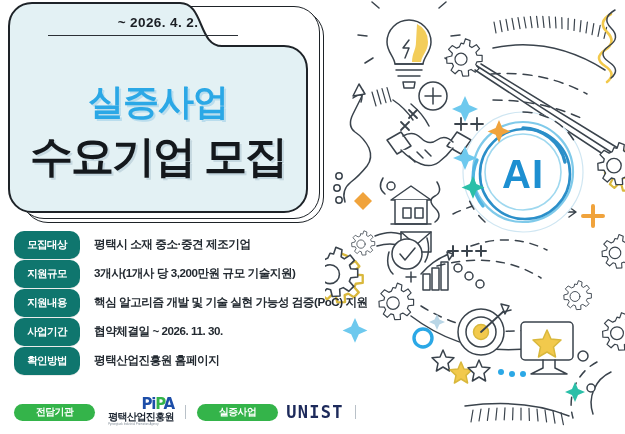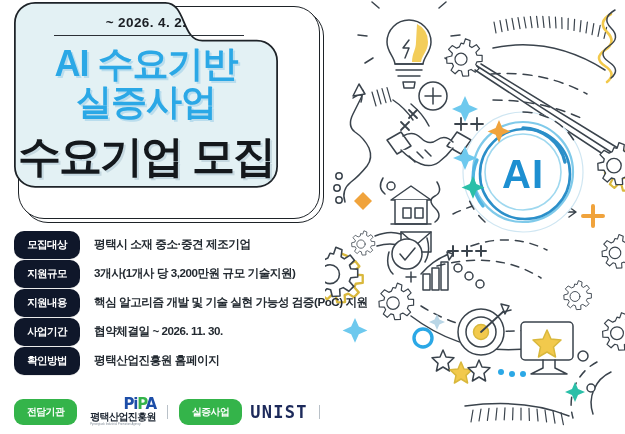--- a/index.html
+++ b/index.html
@@ -14,21 +14,21 @@
   
   .card-shadow{
     position:absolute;left:22px;top:10px;width:300px;height:211px;
     border:1.6px solid #1e2328;border-radius:26px;background:#ffffff;
   }
   .card-shadow2{
     position:absolute;left:18px;top:6px;width:300px;height:211px;
     border:1.6px solid #1e2328;border-radius:26px;background:#ffffff;
   }
   #headcard{
-    position:absolute;left:14px;top:2px;width:264px;height:211px;
+    position:absolute;left:8px;top:2px;width:300px;height:211px;
   }
   #headcard .plate{position:absolute;inset:0;}
   #headcard .content{position:absolute;inset:0;}
   .date-row{
     position:absolute;left:0;right:0;top:11px;text-align:center;
   }
   .date-txt{
     font-size:13.5px;font-weight:700;color:#1a1e23;letter-spacing:.4px;
     font-family:"Liberation Sans",sans-serif;
   }
@@ -49,33 +49,33 @@
     color:#14181c;font-weight:700;font-size:43px;letter-spacing:-2px;
     font-family:"Liberation Sans",sans-serif;
     text-shadow:2px 2px 0 rgba(140,170,185,.35);
   }
 
   
   #info{position:absolute;left:14px;top:230px;width:420px;}
   .irow{display:flex;align-items:center;height:29px;}
   .pill{
     flex:0 0 auto;width:66px;height:28px;border-radius:10px;
-    background:#0f172a;color:#fff;font-size:10.5px;font-weight:700;
+    background:#0f766e;color:#fff;font-size:10.5px;font-weight:700;
     display:flex;align-items:center;justify-content:center;letter-spacing:-.6px;
     box-shadow:0 1px 0 rgba(0,0,0,.08);
   }
   .ival{
     margin-left:14px;font-size:11.6px;font-weight:700;color:#232a31;
     letter-spacing:-.45px;white-space:nowrap;
   }
 
   
   #footer{position:absolute;left:14px;top:399px;display:flex;align-items:center;height:26px;}
   .gpill{
-    height:26px;padding:0 13px;border-radius:9px;background:#34b44a;color:#fff;
+    height:17px;padding:0 22px;border-radius:9px;background:#34b44a;color:#fff;
     font-size:9.8px;font-weight:700;display:flex;align-items:center;letter-spacing:-.5px;
   }
   .pipa{display:flex;align-items:flex-end;margin-left:7px;flex-direction:column;}
   .pipa-mark{
     font-size:15px;font-weight:700;letter-spacing:-1.2px;line-height:1;
     font-family:"DejaVu Sans",sans-serif;
   }
   .pipa-mark .b{color:#1d4ea8;}
   .pipa-mark .g{color:#34b44a;}
   .pipa-ko{
@@ -352,21 +352,20 @@
   <div id="headcard">
     <svg class="plate" viewBox="0 0 300 211" xmlns="http://www.w3.org/2000/svg" preserveAspectRatio="none">
       <path d="M24,1 L172,1 C196,1 190,44 214,44 L276,44 C289,44 299,54 299,67 L299,187
                C299,200 289,210 276,210 L24,210 C11,210 1,200 1,187 L1,24 C1,11 11,1 24,1 Z" fill="#e3f1f4" stroke="#1e2328" stroke-width="2"></path>
     </svg>
     <div class="content">
       <div class="date-row">
         <span class="date-txt">~ 2026. 4. 2.</span>
       </div>
       <div class="date-rule"></div>
-      <div class="t-blue l1">AI 수요기반</div>
       <div class="t-blue l2">실증사업</div>
       <div class="t-black">수요기업 모집</div>
     </div>
   </div>
 
   <div id="info">
     <div class="irow">
       <div class="pill">모집대상</div>
       <div class="ival">평택시 소재 중소·중견 제조기업</div>
     </div>

